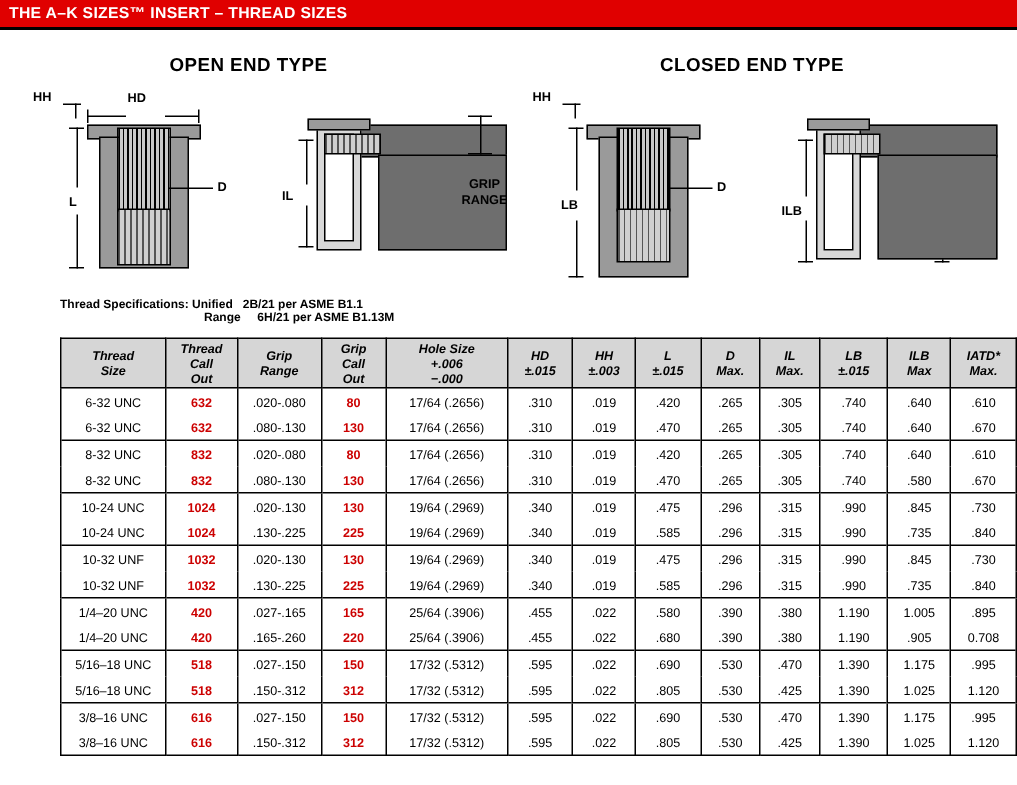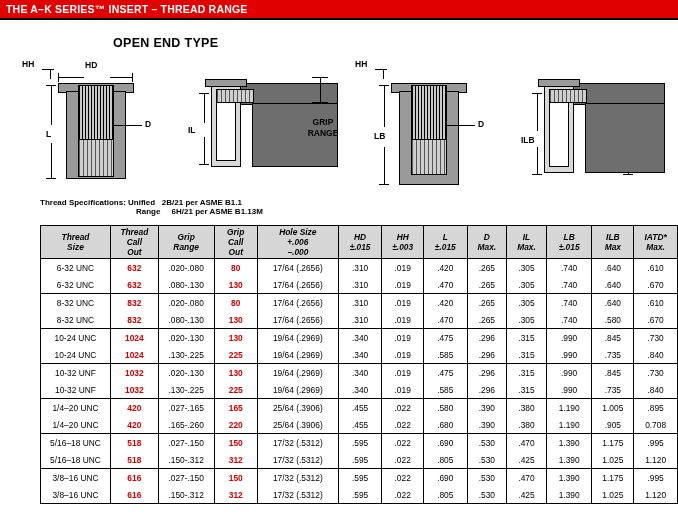--- a/index.html
+++ b/index.html
@@ -98,25 +98,26 @@
   table.sizes td.red{ color:#cc0000; font-weight:bold;margin-top:48px; }
   table.sizes tr.sep td{ border-top:1px solid #000; }
   table.sizes tr:last-child td{ border-bottom:1px solid #000; }
 </style>
 </head>
 <body>
 
 <div class="page">
 
   <div class="title-bar">
-    <div class="title-text">THE A–K SERIES™ INSERT – THREAD RANGE</div>
+    <div class="title-text">THE A–K SIZES™ INSERT – THREAD SIZES</div>
   </div>
   <div class="title-underline"></div>
 
   <div class="sec-head" id="open-head">OPEN END TYPE</div>
+  <div class="sec-head" id="closed-head">CLOSED END TYPE</div>
 
   <div class="diagram-area">
 
     <div class="lbl" style="left:22px;top:4px;">HH</div>
     <div class="ln vln" style="left:50px;top:14px;height:10px;"></div>
     <div class="ln hln" style="left:42px;top:14px;width:12px;"></div>
 
     <div class="lbl" style="left:85px;top:5px;">HD</div>
     <div class="ln hln" style="left:58px;top:22px;width:26px;"></div>
     <div class="ln hln" style="left:110px;top:22px;width:22px;"></div>

